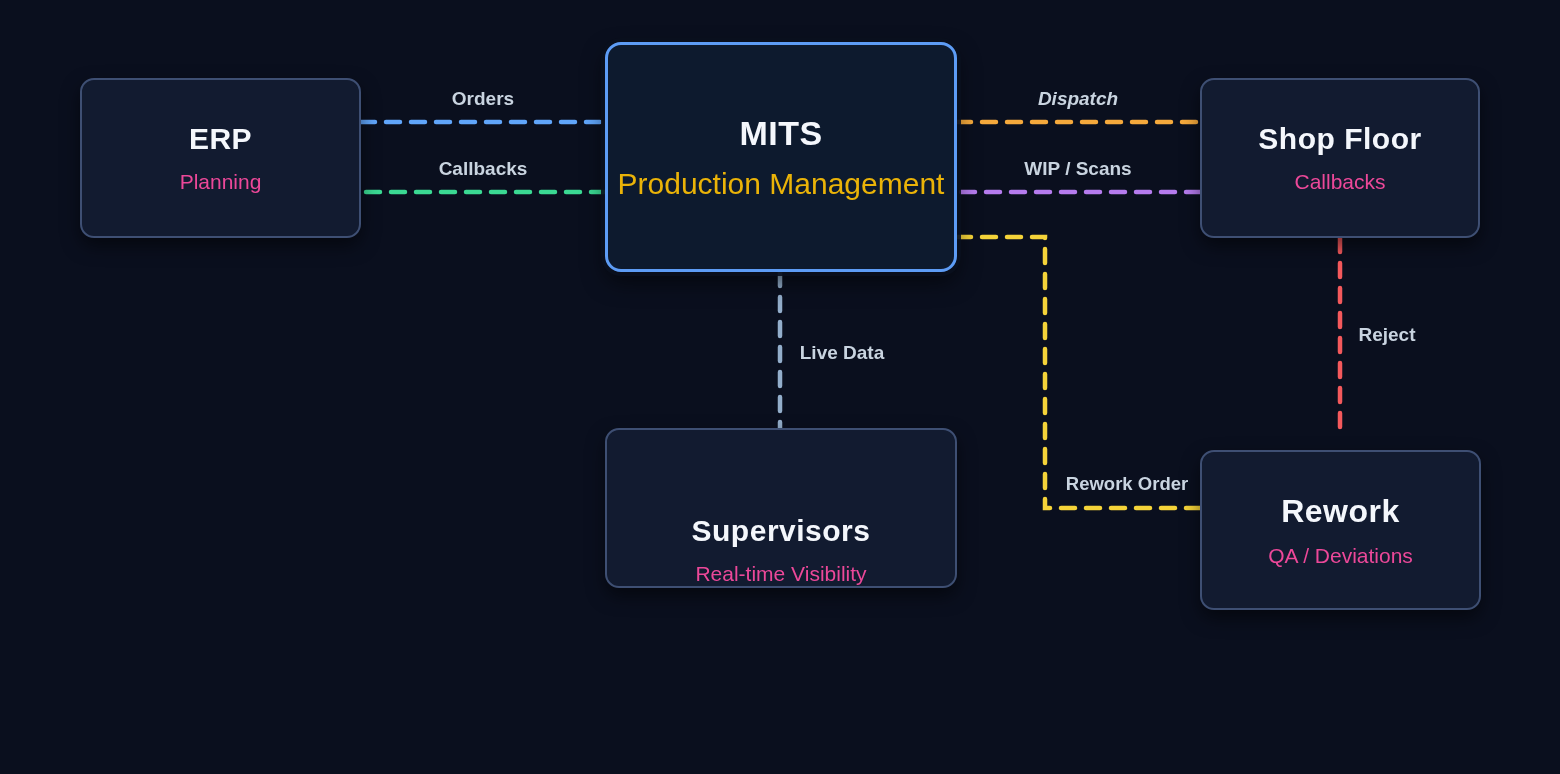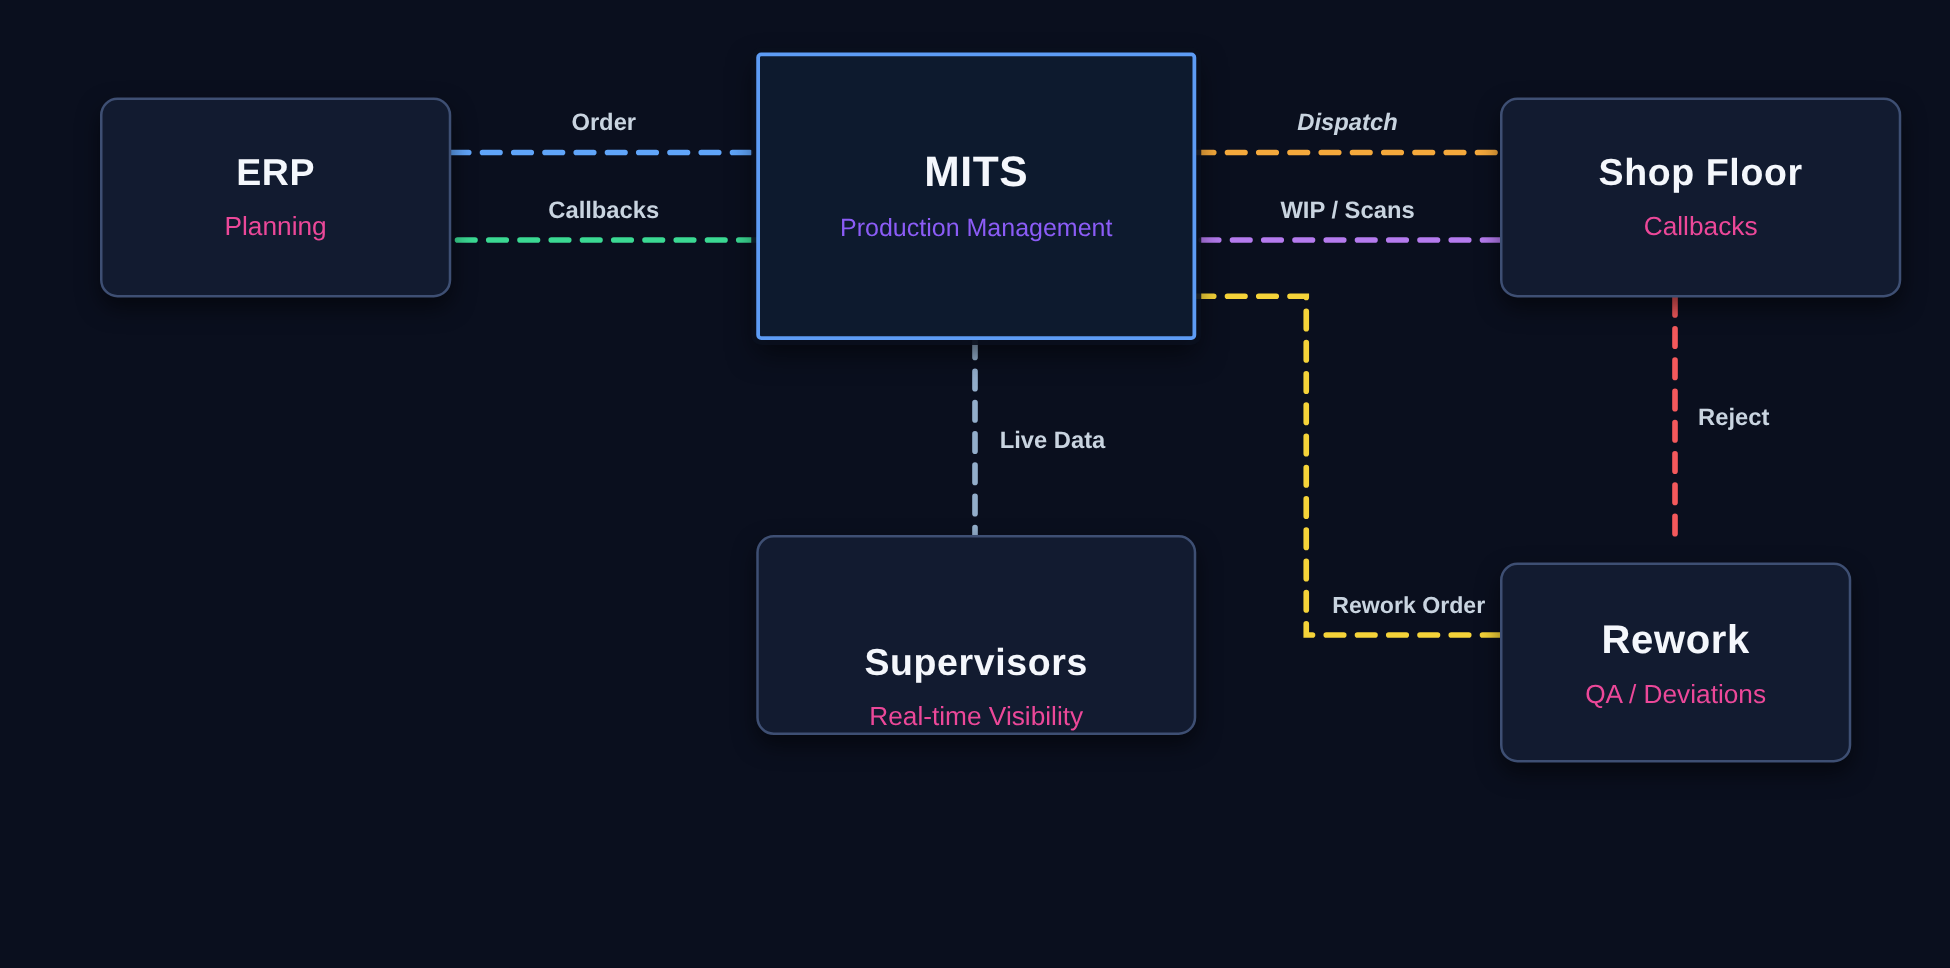--- a/index.html
+++ b/index.html
@@ -24,38 +24,38 @@
   }
   .node .title{
     color:#f4f7fc;font-weight:bold;font-size:30px;letter-spacing:0.5px;
   }
   .node .subtitle{
     color:#ec4899;font-size:21px;
   }
   #node-mits{
     background:#0d1a2e;
     border:3px solid #5d9cf5;
-    border-radius:4px;
+    border-radius:16px;
     box-shadow:0 0 0 4px rgba(10,15,30,0.9),0 10px 22px rgba(0,0,0,0.55);
   }
   #node-mits .title{font-size:34px;}
-  #node-mits .subtitle{font-size:20px;color:#8b5cf6;}
+  #node-mits .subtitle{font-size:30px;color:#eab308;}
   #node-rework .title{font-size:32px;}
   .edge-label{
     position:absolute;
     transform:translate(-50%,-50%);
     color:#c9d4e0;font-weight:bold;font-size:19px;
     white-space:nowrap;
   }
   .edge-label.small{font-size:18.5px;text-align:right;}
 
   
   #node-erp{left:80px;top:78px;width:281px;height:160px;}
   #node-mits{left:605px;top:42px;width:352px;height:230px;}
-  #node-shopfloor{left:1200px;top:78px;width:321px;height:160px;}
+  #node-shopfloor{left:1200px;top:78px;width:280px;height:160px;}
   #node-supervisors{left:605px;top:428px;width:352px;height:160px;justify-content:flex-end;}
   #node-rework{left:1200px;top:428px;width:281px;height:160px;margin-top:22px;}
 
   
   #label-orders{left:483px;top:99px;}
   #label-callbacks{left:483px;top:169px;}
   #label-dispatch{left:1078px;top:99px;font-style:italic;}
   #label-wip{left:1078px;top:169px;}
   #label-livedata{left:842px;top:353px;}
   #label-reworkorder{left:1127px;top:484px;}
@@ -94,21 +94,21 @@
   <div class="node" id="node-supervisors">
     <div class="title">Supervisors</div>
     <div class="subtitle">Real-time Visibility</div>
   </div>
 
   <div class="node" id="node-rework">
     <div class="title">Rework</div>
     <div class="subtitle">QA / Deviations</div>
   </div>
 
-  <div class="edge-label" id="label-orders">Order</div>
+  <div class="edge-label" id="label-orders">Orders</div>
   <div class="edge-label" id="label-callbacks">Callbacks</div>
   <div class="edge-label" id="label-dispatch">Dispatch</div>
   <div class="edge-label" id="label-wip">WIP / Scans</div>
   <div class="edge-label" id="label-livedata">Live Data</div>
   <div class="edge-label small" id="label-reworkorder">Rework Order</div>
   <div class="edge-label" id="label-reject">Reject</div>
 
 </div>
 
 </body></html>

